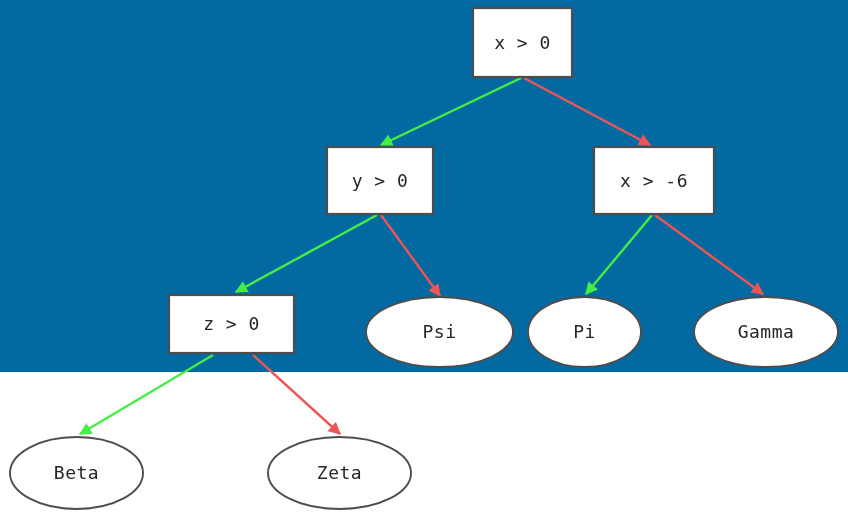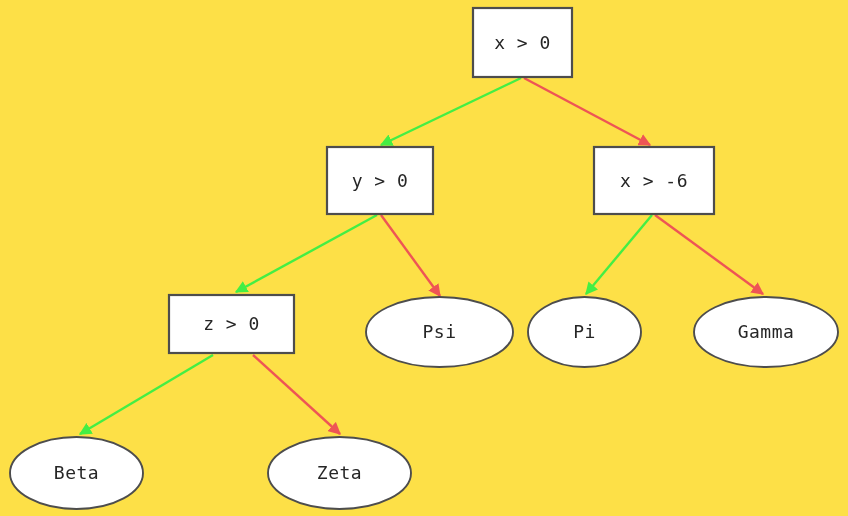--- a/index.html
+++ b/index.html
@@ -9,22 +9,22 @@
   }
   body {
     width: 848px;
     height: 516px;
     font-family: "DejaVu Sans Mono", monospace;
     overflow: hidden;
   }
   #canvas-wrap {
     position: relative;
     width: 848px;
-    height: 516px;
-    background: #fde047;
+    height: 372px;
+    background: #0369a1;
   }
   #tree-svg {
     position: absolute;
     left: 0;
     top: 0;
     width: 848px;
     height: 516px;
     display: block;
   }
   .node-box-shape {

